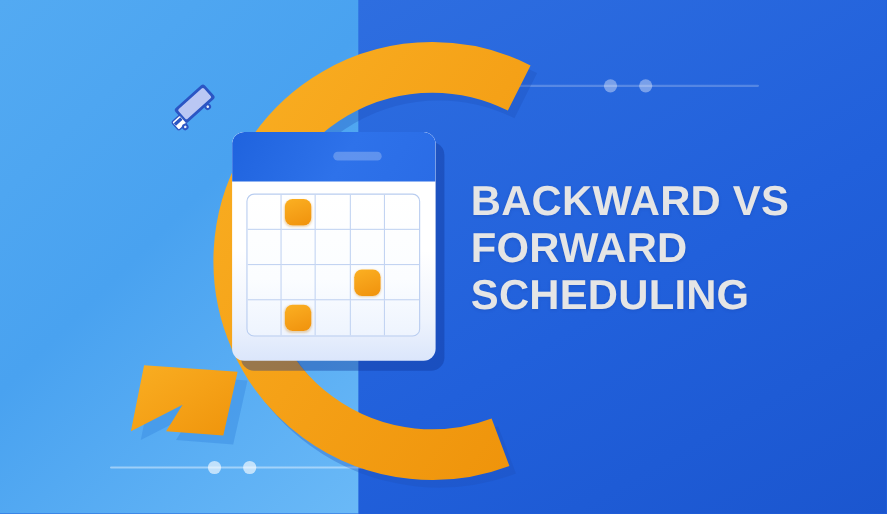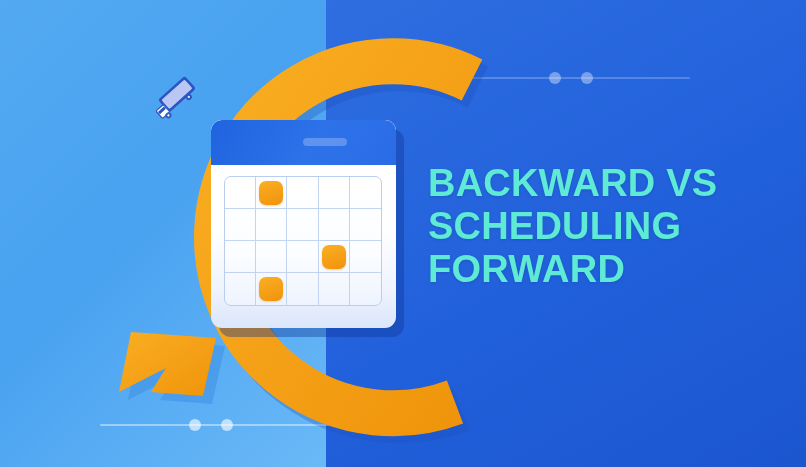--- a/index.html
+++ b/index.html
@@ -144,21 +144,21 @@
     width:50px; height:26px;
     transform:rotate(-42deg);
     transform-origin:50% 50%;
   }
 
   
   #headline {
     position:absolute;
     left:428px; top:162px;
     width:350px;
-    color:#5eead4;
+    color:#e5e5e5;
     font-size:38px;
     font-weight:bold;
     line-height:43px;
     letter-spacing:0.2px;
     text-transform:uppercase;
     text-shadow:0 1px 3px rgba(10,40,120,0.18);
   }
   #headline .ln { display:block; white-space:nowrap; }
 </style>
 </head>
@@ -249,17 +249,17 @@
     <rect x="6" y="24" width="16" height="6" fill="#2B55C4"></rect>
 
     <circle cx="17" cy="43" r="6" fill="#2B55C4"></circle>
     <circle cx="72" cy="43" r="6" fill="#2B55C4"></circle>
     <circle cx="17" cy="43" r="2.4" fill="#E8EDFB"></circle>
     <circle cx="72" cy="43" r="2.4" fill="#E8EDFB"></circle>
   </svg>
 
   <div id="headline">
     <span class="ln">BACKWARD VS</span>
+    <span class="ln">FORWARD</span>
     <span class="ln">SCHEDULING</span>
-    <span class="ln">FORWARD</span>
   </div>
 
 </div>
 
 </body></html>

